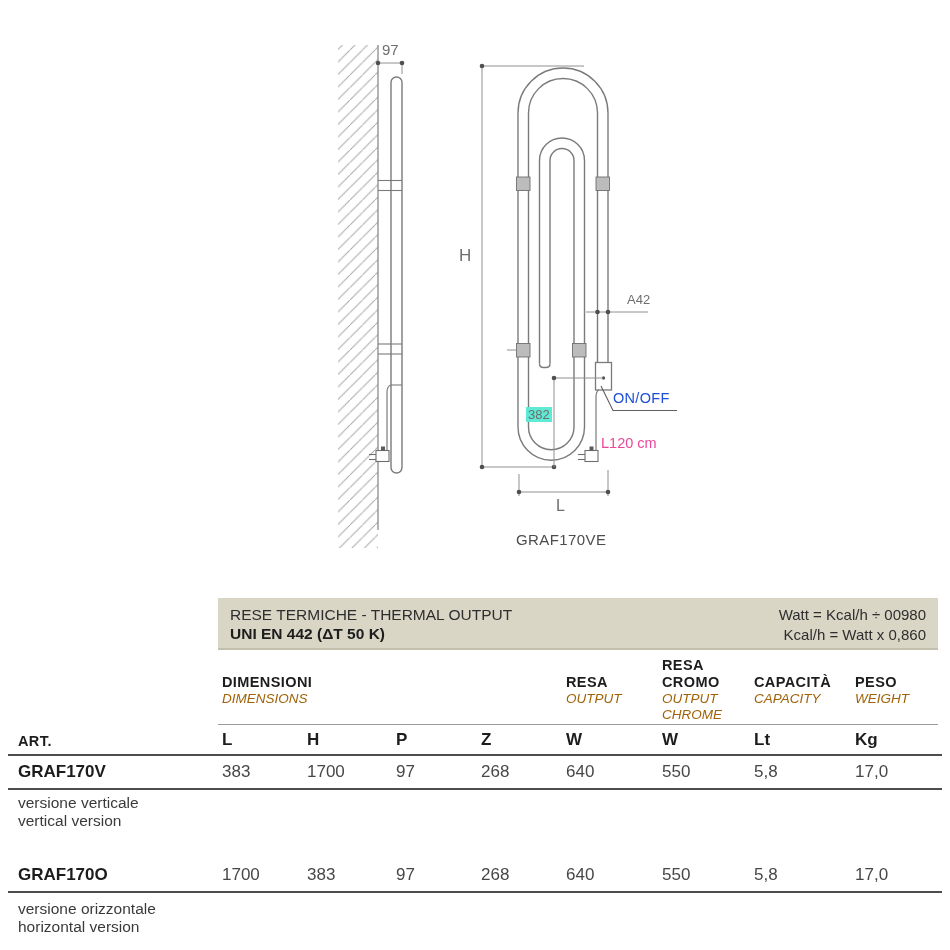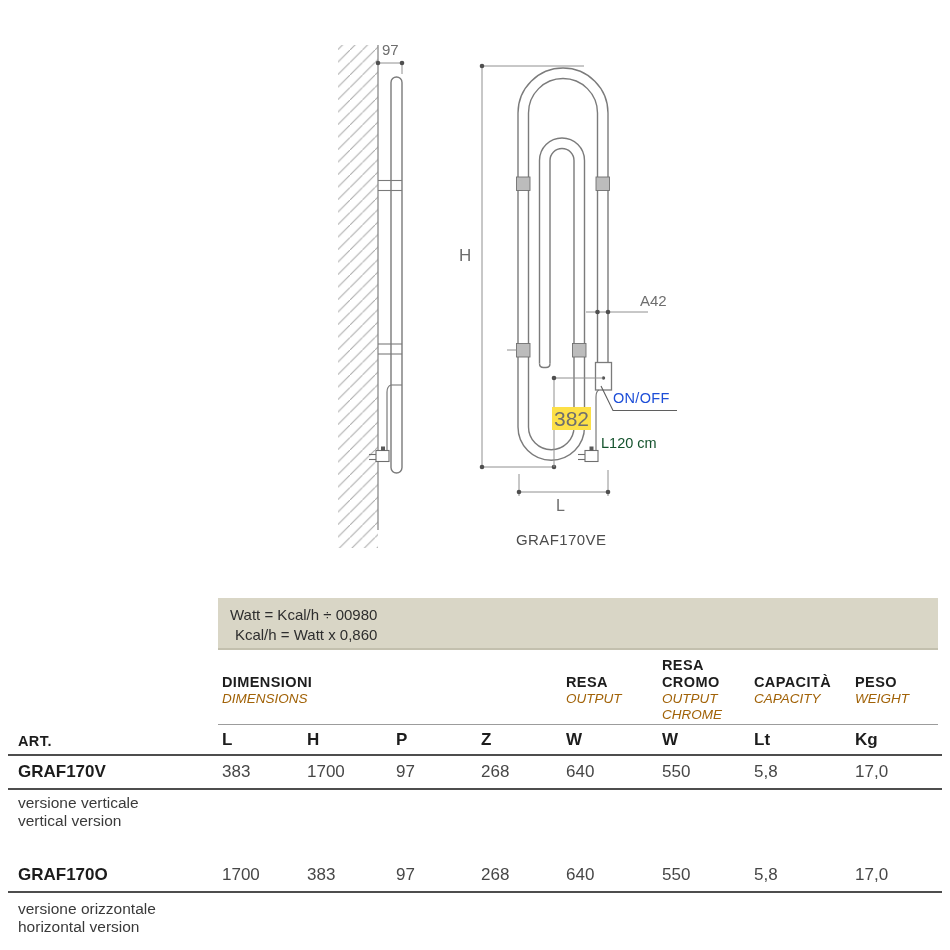--- a/index.html
+++ b/index.html
@@ -3,24 +3,24 @@
 <meta charset="utf-8">
 <style>
   html,body{margin:0;padding:0;background:#fff;}
   .page{position:relative;width:950px;height:950px;background:#fff;overflow:hidden;
         font-family:"Liberation Sans",sans-serif;color:#333;}
   .abs{position:absolute;}
   
   .dlabel{position:absolute;color:#6e6e6e;white-space:nowrap;line-height:1;}
   .lbl-97{left:382px;top:42px;font-size:15px;}
   .lbl-H{left:459px;top:247px;font-size:17px;}
-  .lbl-A42{left:640px;top:293px;font-size:15px;}
-  .lbl-382{left:552px;top:407px;font-size:21px;background:#fde047;padding:1px 2px;}
+  .lbl-A42{left:627px;top:293px;font-size:13px;}
+  .lbl-382{left:526px;top:407px;font-size:13px;background:#5eead4;padding:1px 2px;}
   .lbl-onoff{left:613px;top:391px;font-size:14.5px;color:#1d4ed8;letter-spacing:.3px;}
-  .lbl-cable{left:601px;top:436px;font-size:14.5px;color:#14532d;}
+  .lbl-cable{left:601px;top:436px;font-size:14.5px;color:#ec4899;}
   .lbl-L{left:556px;top:498px;font-size:16px;}
   .lbl-model{left:516px;top:532px;font-size:15px;color:#4c4c4c;letter-spacing:.4px;}
   
   .band{position:absolute;left:218px;top:598px;width:720px;height:52px;
         background:#d9d6c6;border-bottom:2px solid #c3c0ae;box-sizing:border-box;
         display:flex;justify-content:space-between;padding:7px 12px 0 12px;}
   .band .left{font-size:15.5px;color:#2e2e2e;line-height:19px;}
   .band .left .norm{font-weight:bold;color:#1d1d1d;}
   .band .right{font-size:15px;color:#2e2e2e;line-height:19.5px;text-align:right;}
   
@@ -160,20 +160,24 @@
     <span class="dlabel lbl-H">H</span>
     <span class="dlabel lbl-A42">A42</span>
     <span class="dlabel lbl-382">382</span>
     <span class="dlabel lbl-onoff">ON/OFF</span>
     <span class="dlabel lbl-cable">L120 cm</span>
     <span class="dlabel lbl-L">L</span>
     <span class="dlabel lbl-model">GRAF170VE</span>
   </div>
 
   <div class="band" style="background: rgb(217, 214, 198);">
+    <div class="left">
+      <div>RESE TERMICHE - THERMAL OUTPUT</div>
+      <div class="norm">UNI EN 442 (ΔT 50 K)</div>
+    </div>
     <div class="right">
       <div>Watt = Kcal/h ÷ 00980</div>
       <div>Kcal/h = Watt x 0,860</div>
     </div>
   </div>
 
   <div>
 
     <div class="cols row-gtitle">
       <div></div>

